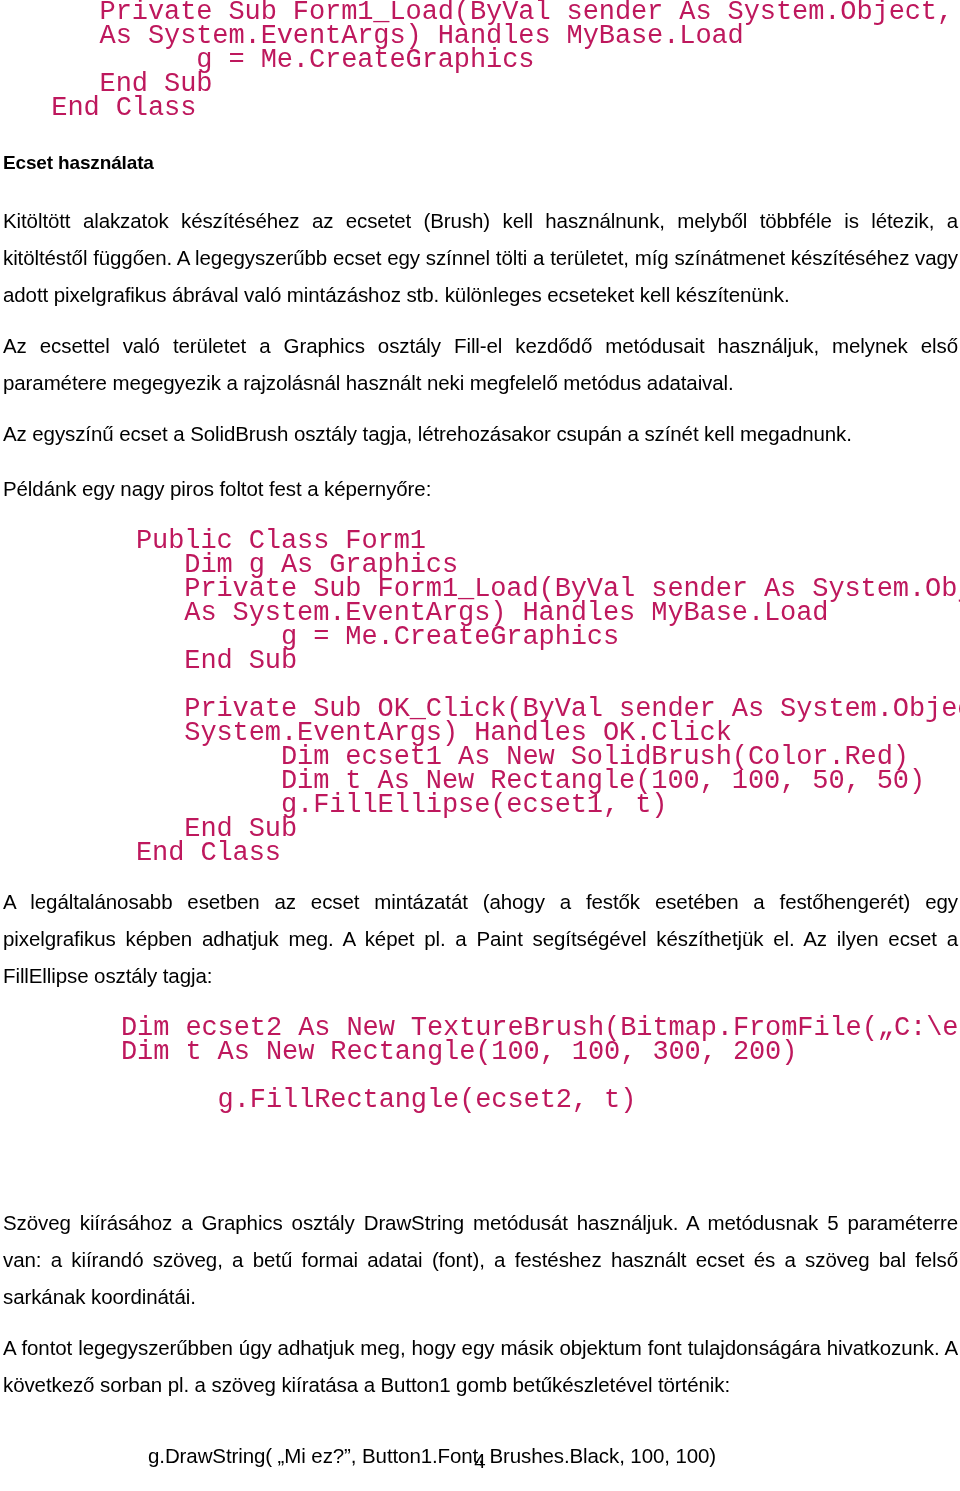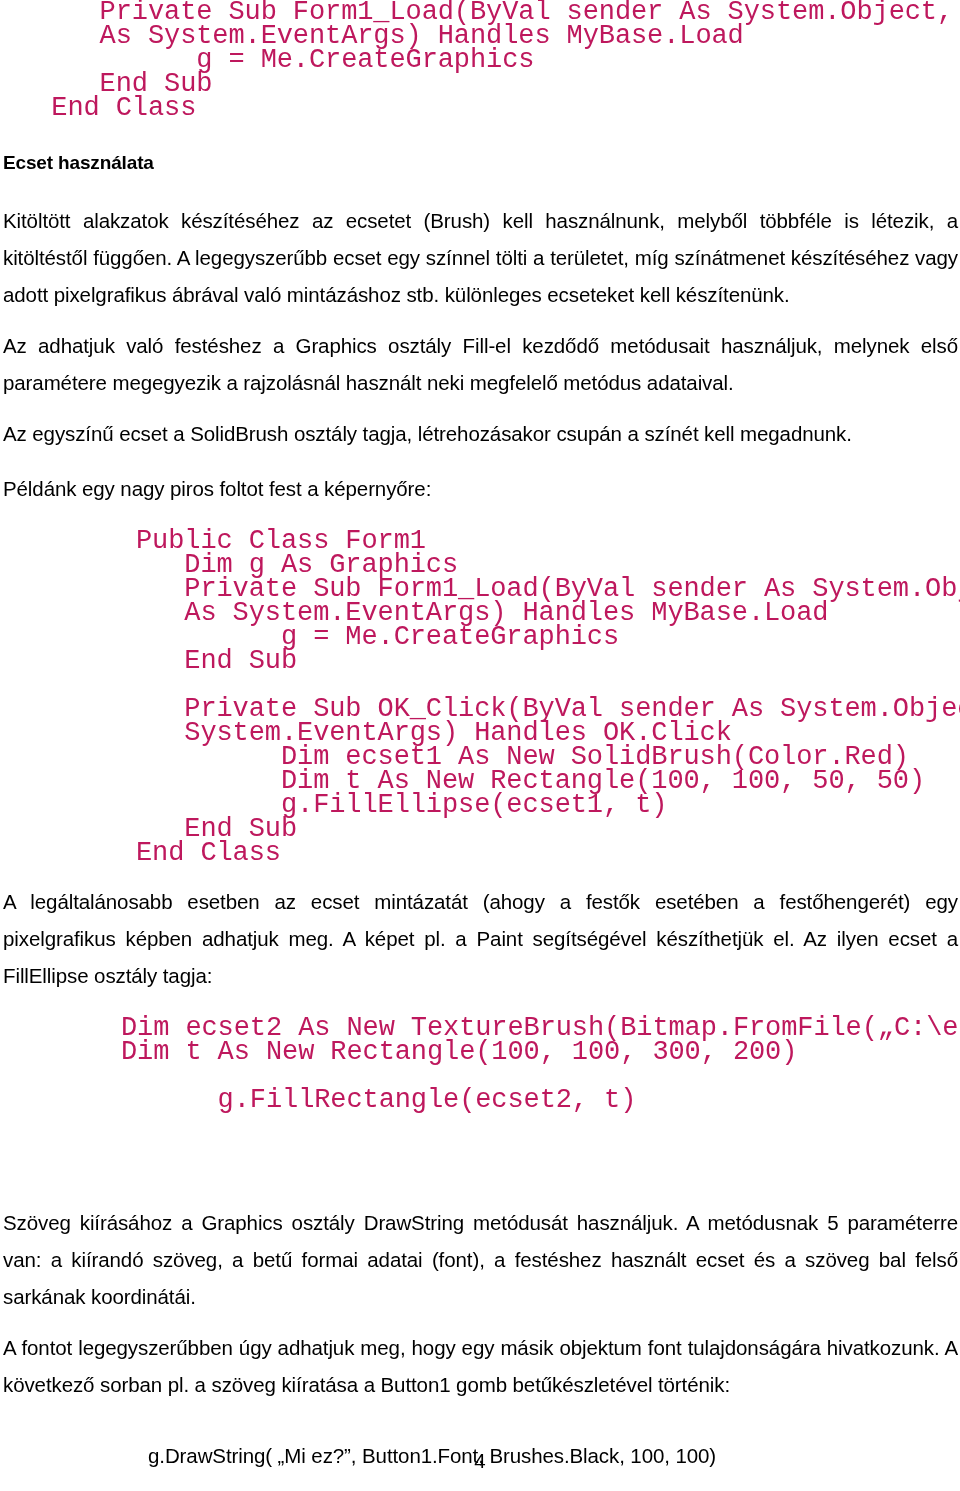--- a/index.html
+++ b/index.html
@@ -92,21 +92,21 @@
   <div class="gap-30"></div>
 
   <h2 class="heading">Ecset használata</h2>
 
   <div class="gap-26"></div>
 
   <p class="body"><span>Kitöltött alakzatok készítéséhez az ecsetet (</span><span class="em">Brush</span><span>) kell használnunk, melyből többféle is létezik, a kitöltéstől függően. A legegyszerűbb ecset egy színnel tölti a területet, míg színátmenet készítéséhez vagy adott pixelgrafikus ábrával való mintázáshoz stb. különleges ecseteket kell készítenünk.</span></p>
 
   <div class="gap-14"></div>
 
-  <p class="body"><span>Az adhatjuk való festéshez a </span><span class="em">Graphics</span><span> osztály </span><span class="em">Fill</span><span>-el kezdődő metódusait használjuk, melynek első paramétere megegyezik a rajzolásnál használt neki megfelelő metódus adataival.</span></p>
+  <p class="body"><span>Az ecsettel való területet a </span><span class="em">Graphics</span><span> osztály </span><span class="em">Fill</span><span>-el kezdődő metódusait használjuk, melynek első paramétere megegyezik a rajzolásnál használt neki megfelelő metódus adataival.</span></p>
 
   <div class="gap-14"></div>
 
   <p class="body"><span>Az egyszínű ecset a </span><span class="em">SolidBrush</span><span> osztály tagja, létrehozásakor csupán a színét kell megadnunk.</span></p>
 
   <div class="gap-18"></div>
 
   <p class="body"><span class="bold">Példánk</span><span> egy nagy piros foltot fest a képernyőre:</span></p>
 
   <div class="gap-22"></div>

